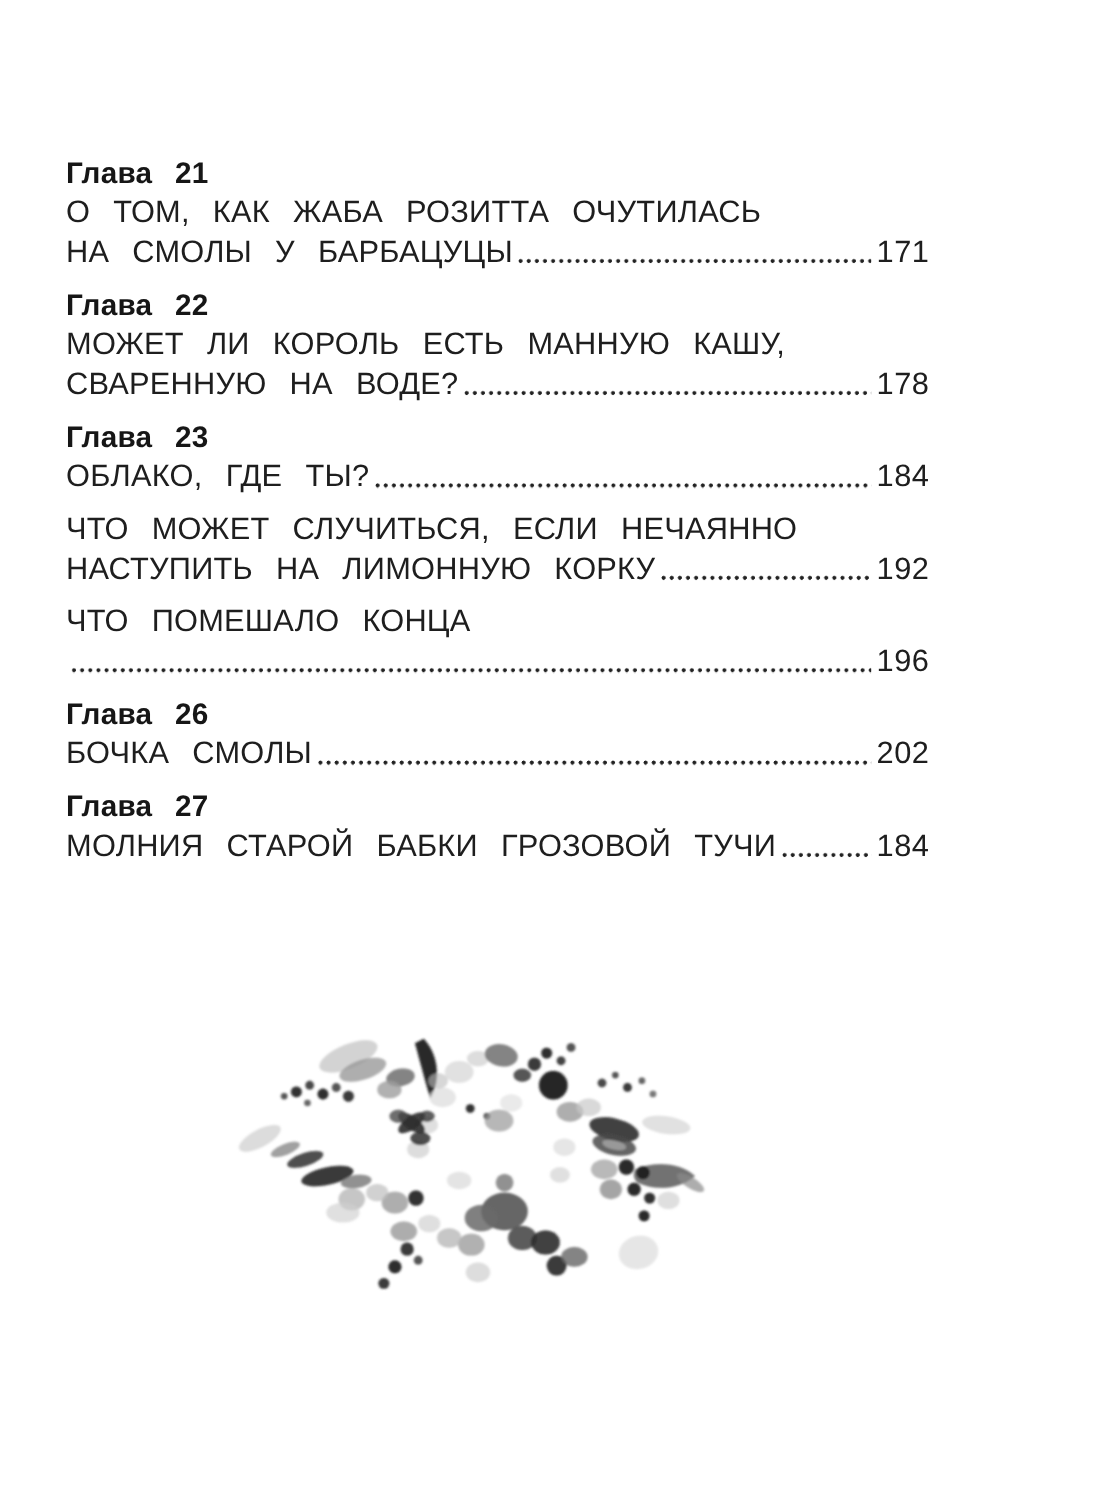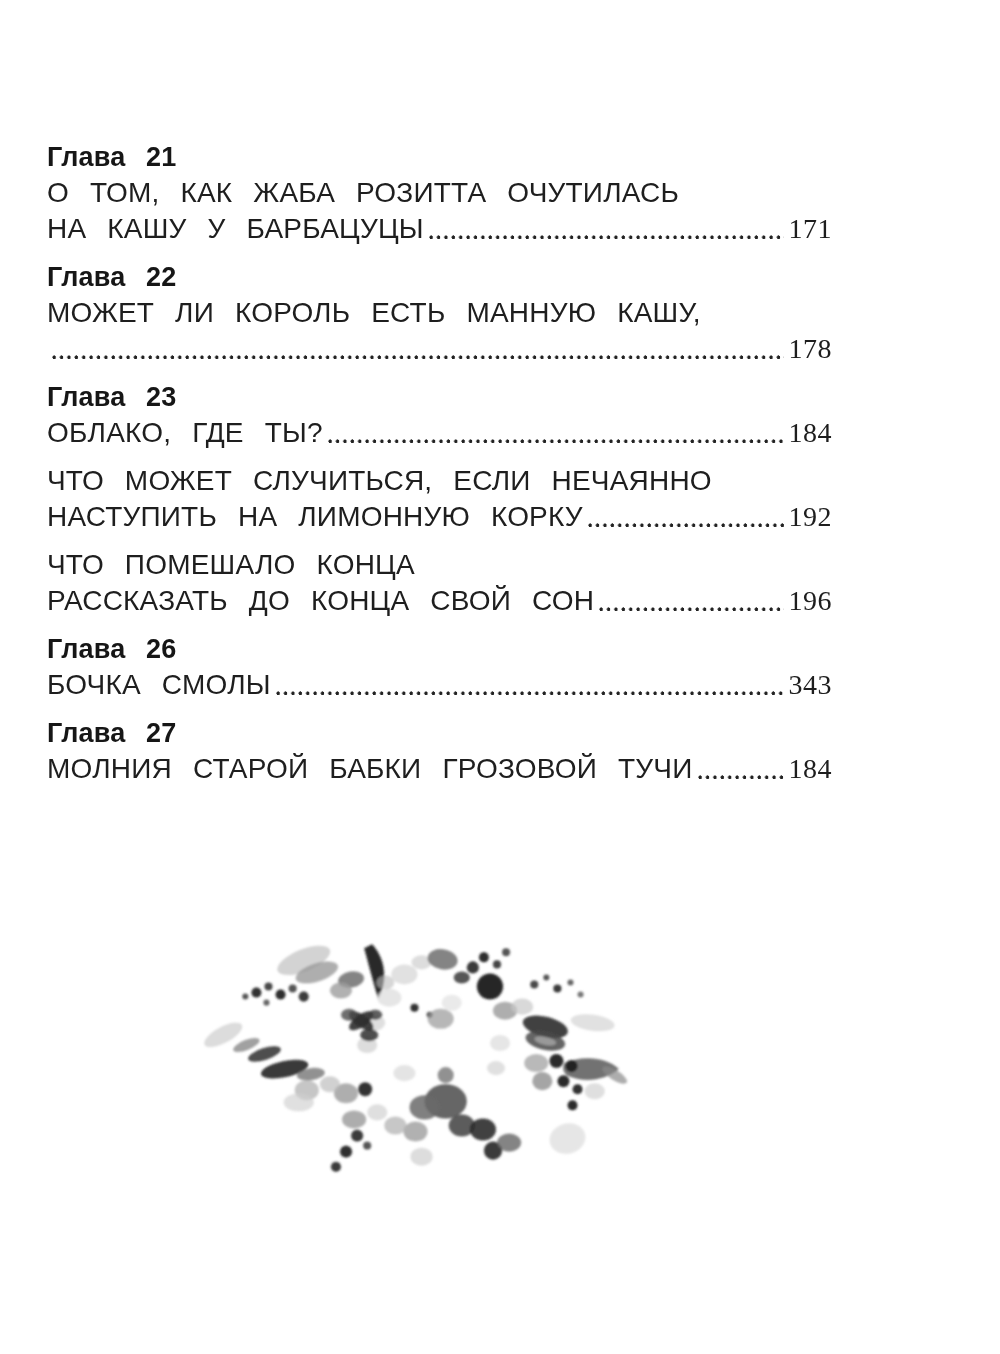--- a/index.html
+++ b/index.html
@@ -6,20 +6,21 @@
   body {
     width: 1000px; height: 1354px;
     background: #ffffff;
     font-family: "Liberation Sans", sans-serif;
     overflow: hidden;
   }
   .page {
     position: relative;
     width: 876px; height: 1354px;
     background: #ffffff;
+    margin-left: 13px;
   }
   .toc {
     position: absolute;
     left: 47px; top: 139px;
     width: 785px;
     color: #1b1b1b;
   }
   .entry { margin-bottom: 12px; }
   .chapter {
     font-weight: 700;
@@ -49,55 +50,55 @@
     margin: 0 5px 0 5px;
     background-image: radial-gradient(circle at 2.2px 2.2px, #222 1.6px, rgba(0,0,0,0) 2.0px);
     background-size: 7.4px 5px;
     background-repeat: repeat-x;
     background-position: left bottom 7px;
   }
   .pg {
     font-size: 28px;
     letter-spacing: 0.5px;
     color: #1e1e1e;
-    font-family: Liberation Serif, serif;
   }
   .wreath {
     position: absolute;
     left: 198px; top: 922px;
     width: 448px; height: 270px;
   }
 </style>
 </head>
 <body>
 
 <div class="page">
 
   <div class="toc">
     <div class="entry">
       <div class="chapter">Глава 21</div>
       <div class="lines">
           <div class="line">
             <span class="t">О ТОМ, КАК ЖАБА РОЗИТТА ОЧУТИЛАСЬ</span>
           </div>
           <div class="line">
-            <span class="t">НА КАШУ У БАРБАЦУЦЫ</span>
+            <span class="t">НА СМОЛЫ У БАРБАЦУЦЫ</span>
             <span class="dots"></span>
             <span class="pg">171</span>
           </div>
         </div>
     </div>
 
     <div class="entry">
       <div class="chapter">Глава 22</div>
       <div class="lines">
           <div class="line">
             <span class="t">МОЖЕТ ЛИ КОРОЛЬ ЕСТЬ МАННУЮ КАШУ,</span>
           </div>
           <div class="line">
+            <span class="t">СВАРЕННУЮ НА ВОДЕ?</span>
             <span class="dots"></span>
             <span class="pg">178</span>
           </div>
         </div>
     </div>
 
     <div class="entry">
       <div class="chapter">Глава 23</div>
       <div class="lines">
           <div class="line">
@@ -120,34 +121,33 @@
           </div>
         </div>
     </div>
 
     <div class="entry">
       <div class="lines">
           <div class="line">
             <span class="t">ЧТО ПОМЕШАЛО КОНЦА</span>
           </div>
           <div class="line">
-            <span class="t">РАССКАЗАТЬ ДО КОНЦА СВОЙ СОН</span>
             <span class="dots"></span>
             <span class="pg">196</span>
           </div>
         </div>
     </div>
 
     <div class="entry">
       <div class="chapter">Глава 26</div>
       <div class="lines">
           <div class="line">
             <span class="t">БОЧКА СМОЛЫ</span>
             <span class="dots"></span>
-            <span class="pg">343</span>
+            <span class="pg">202</span>
           </div>
         </div>
     </div>
 
     <div class="entry">
       <div class="chapter">Глава 27</div>
       <div class="lines">
           <div class="line">
             <span class="t">МОЛНИЯ СТАРОЙ БАБКИ ГРОЗОВОЙ ТУЧИ</span>
             <span class="dots"></span>

